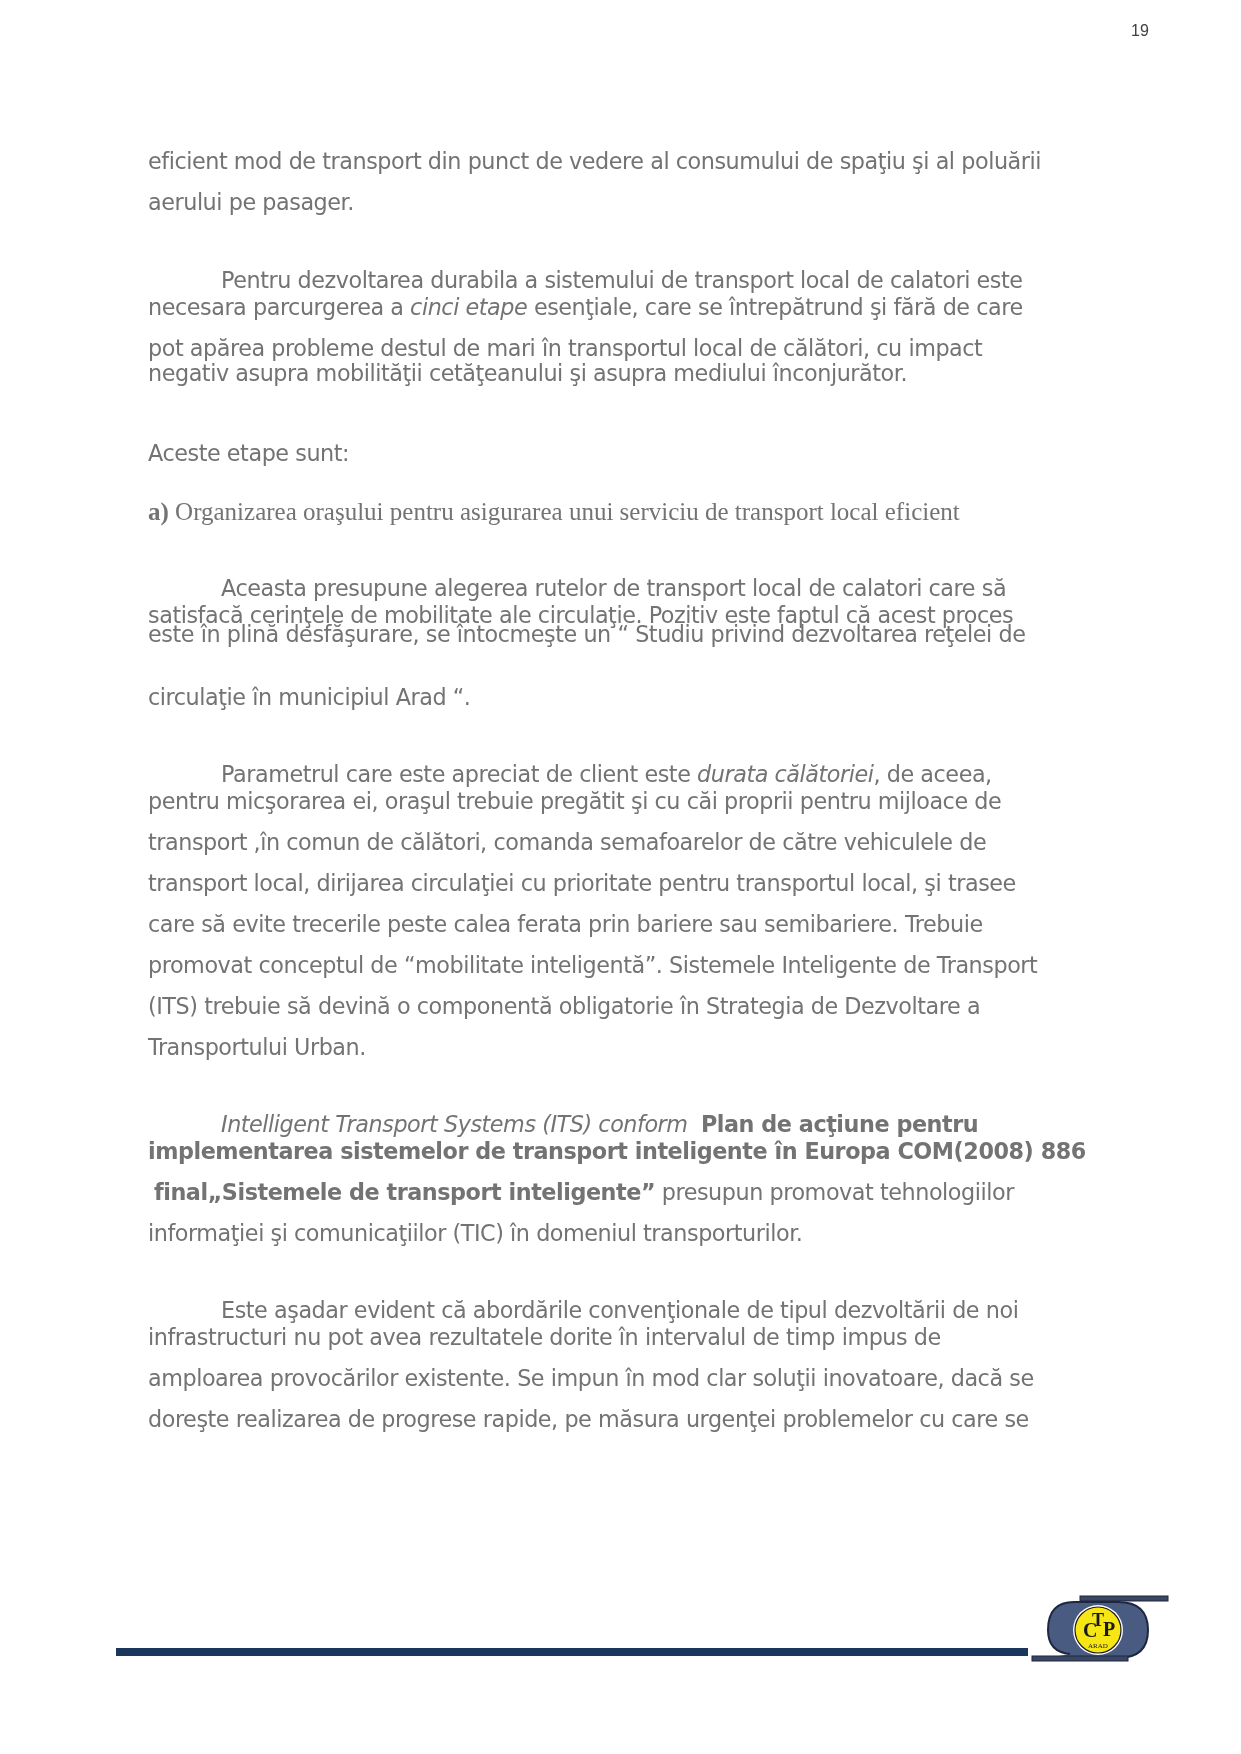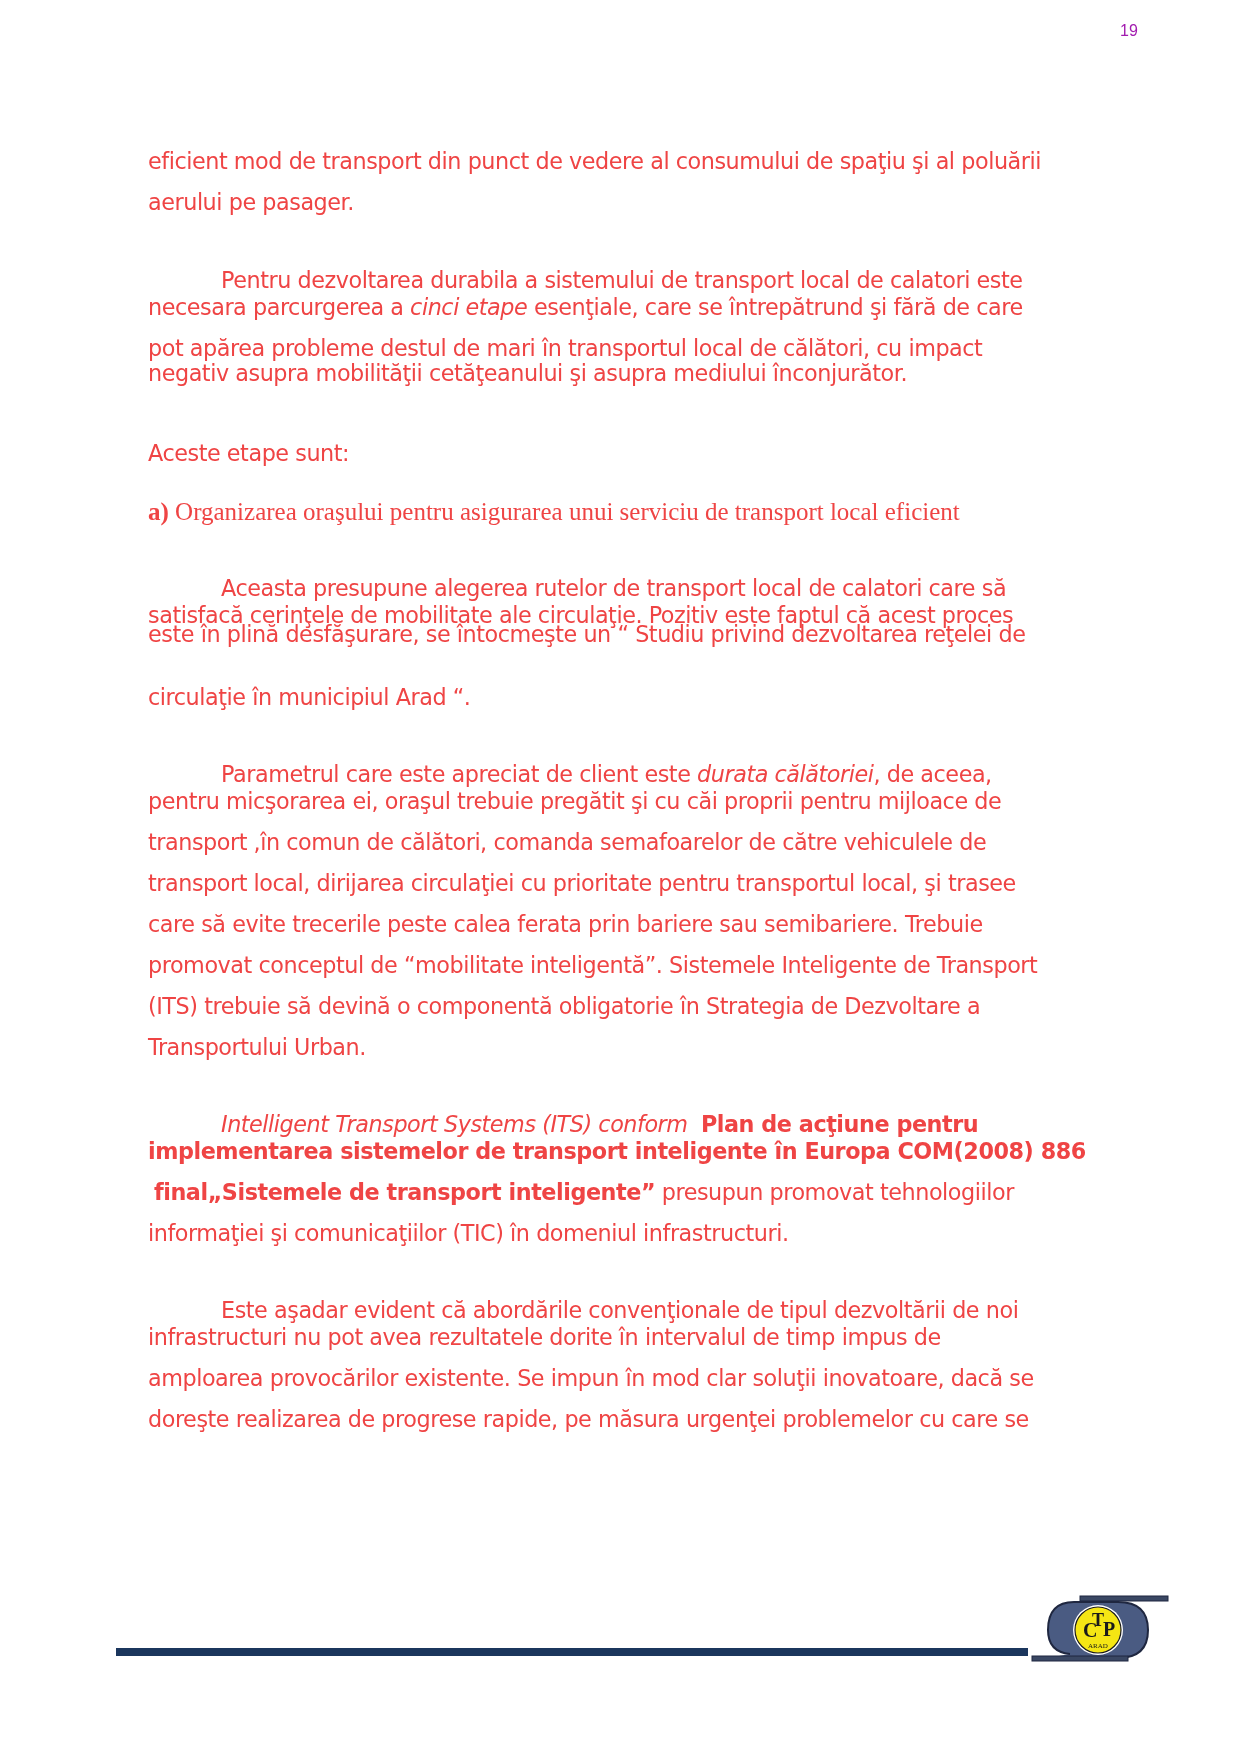--- a/index.html
+++ b/index.html
@@ -1,23 +1,23 @@
 <!DOCTYPE html>
 <html><head>
   <meta charset="utf-8">
   <style>
     html, body { margin: 0; padding: 0; background: #ffffff; }
     body { width: 1241px; height: 1754px; position: relative; overflow: hidden; }
     .page-number {
-      position: absolute; top: 22px; left: 1120px; width: 40px; text-align: left;
-      font-family: "Liberation Sans", sans-serif; font-size: 16px; color: #a21caf;
+      position: absolute; top: 22px; left: 1120px; width: 40px; text-align: center;
+      font-family: "Liberation Sans", sans-serif; font-size: 16px; color: #404040;
     }
     .line {
       position: absolute; left: 148px; white-space: nowrap;
-      font-family: "DejaVu Sans", sans-serif; font-size: 22.3px; color: #ef4444;
+      font-family: "DejaVu Sans", sans-serif; font-size: 22.3px; color: #737373;
       letter-spacing: -0.45px; word-spacing: 0px;
     }
     .line.indent { left: 221px; margin-top: 14px; }
     .serif {
       font-family: "Liberation Serif", serif; font-size: 25px; letter-spacing: 0;
     }
     .serif b { font-weight: bold; }
     .line i { font-style: italic; }
     .line b { font-weight: bold; }
     .footer-rule {
@@ -65,21 +65,21 @@
 
 <div class="line indent" style="top:1097px;">
   <span style="white-space:pre;font-style:italic;">Intelligent Transport Systems (ITS) conform  </span><b style="white-space: pre;">Plan de acţiune pentru</b>
 </div>
 <div class="line" style="top:1138px;">
   <b style="white-space: pre;">implementarea sistemelor de transport inteligente în Europa COM(2008) 886</b>
 </div>
 <div class="line" style="top:1179px;">
   <b style="white-space: pre; margin-left: 6px;">final„Sistemele de transport inteligente”</b><span style="white-space: pre;"> presupun promovat tehnologiilor</span>
 </div>
-<div class="line" style="top:1220px;">informaţiei şi comunicaţiilor (TIC) în domeniul infrastructuri.</div>
+<div class="line" style="top:1220px;">informaţiei şi comunicaţiilor (TIC) în domeniul transporturilor.</div>
 
 <div class="line indent" style="top:1283px;">Este aşadar evident că abordările convenţionale de tipul dezvoltării de noi</div>
 <div class="line" style="top:1324px;">infrastructuri nu pot avea rezultatele dorite în intervalul de timp impus de</div>
 <div class="line" style="top:1365px;">amploarea provocărilor existente. Se impun în mod clar soluţii inovatoare, dacă se</div>
 <div class="line" style="top:1406px;">doreşte realizarea de progrese rapide, pe măsura urgenţei problemelor cu care se</div>
 
 <div class="footer-rule"></div>
 <svg class="footer-logo" viewBox="0 0 140 80">
   <g>
     <path d="M18 68 L88 68 Q118 68 118 40 Q118 12 88 12 L44 12 Q18 12 18 40 Q18 62 40 64" fill="#4a5b82" stroke="#1f2740" stroke-width="2"></path>

